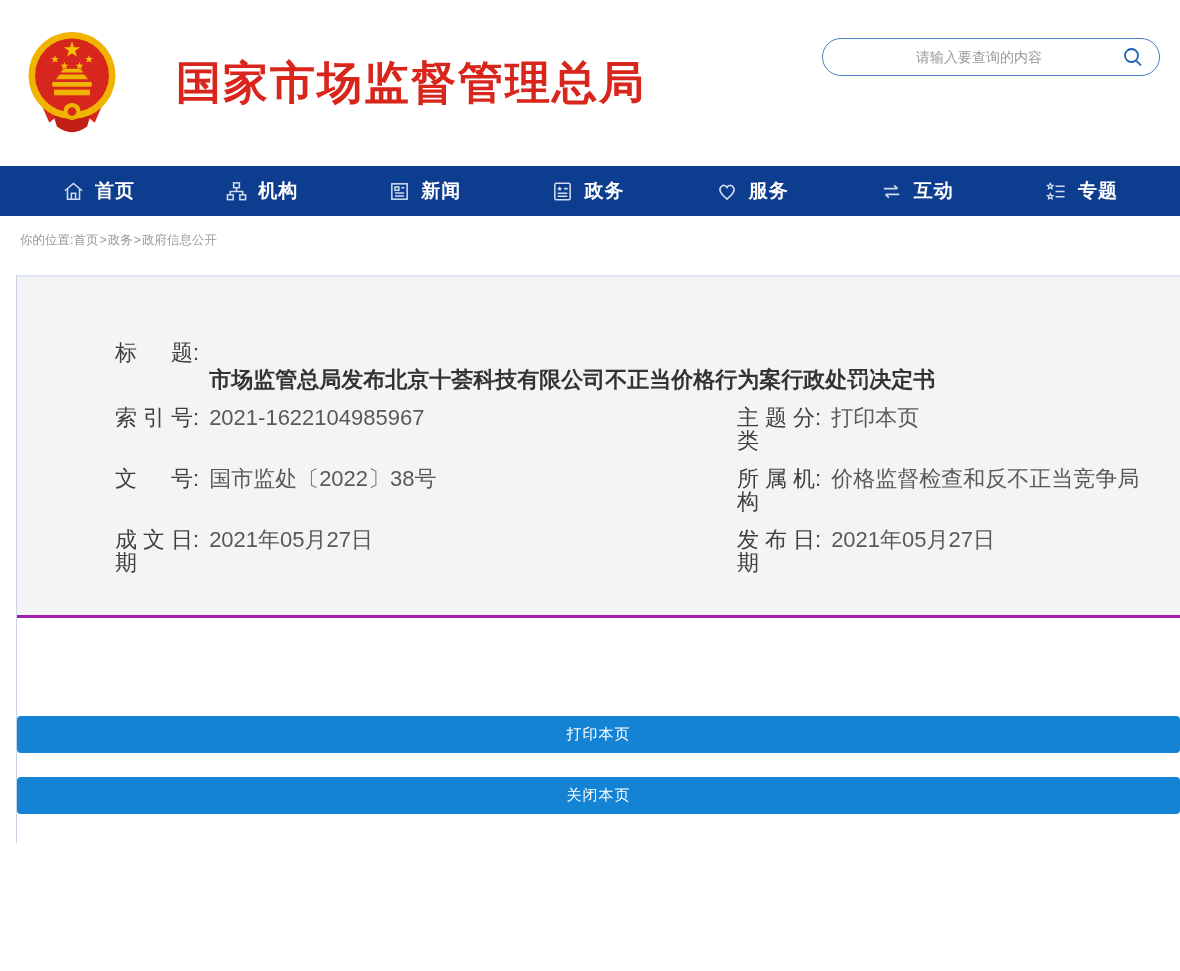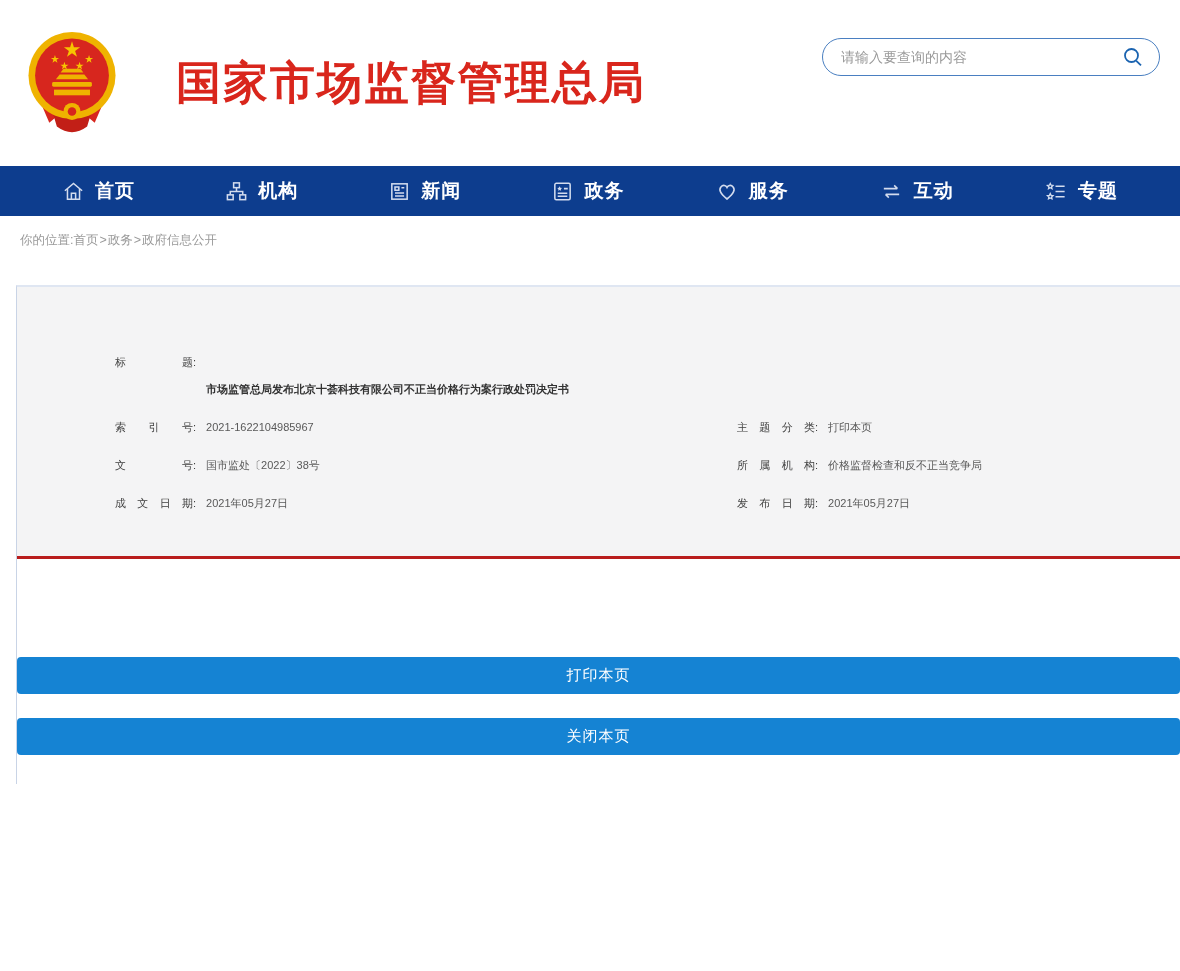--- a/index.html
+++ b/index.html
@@ -15,47 +15,47 @@
   .title-block { margin-left:12px; }
   .title-cn { font-size:45px; font-weight:bold; color:#d9261c; letter-spacing:2px; line-height:1.1; }
   .title-en { font-size:16px; font-weight:bold; color:#d9261c; letter-spacing:2.6px; margin-top:7px; }
   .search-box {
     margin-left:auto; margin-top:-52px; width:338px; height:38px;
     border:1px solid #4a7fc1; border-radius:19px;
     display:flex; align-items:center; padding:0 12px 0 16px; background:#fff;
   }
   .search-box input {
     border:none; outline:none; flex:1; font-size:14px; color:#be185d;
-    font-family:"Liberation Sans", sans-serif; background:transparent;
+    font-family:"Liberation Sans", sans-serif; background:transparent;text-align:center;
   }
   .search-box input::placeholder { color:#9a9a9a; }
   .search-btn { background:none; border:none; padding:2px; cursor:pointer; display:flex; }
 
   
   .main-nav {
     height:50px; background:#0d3d8e; display:flex; align-items:center;
     justify-content:space-between; padding:0 62px;
   }
   .nav-item { display:flex; align-items:center; gap:10px; cursor:pointer; }
   .nav-item svg { display:block; }
   .nav-label { color:#ffffff; font-size:19px; font-weight:bold; letter-spacing:1px; }
 
   
-  .breadcrumb { height:69px; padding:16px 0 0 20px; font-size:12.5px; color:#999; }
+  .breadcrumb { height:59px; padding:16px 0 0 20px; font-size:12.5px; color:#999; }
   .breadcrumb .crumb { color:#999; cursor:pointer; }
   .breadcrumb .sep { margin:0 1px; }
 
   
   .content-wrap {
     margin-left:16px; border-left:1px solid #c9d4e6; border-top:2px solid #dfe6f2;
     background:#fff;
   }
   .info-panel {
-    background:#f4f4f5; border-bottom:3px solid #b91c1c;
-    padding:64px 24px 40px 98px; font-size:11px;
+    background:#f4f4f5; border-bottom:3px solid #a21caf;
+    padding:64px 24px 40px 98px; font-size:22px;
   }
   .info-row { display:flex; margin-bottom:15px; line-height:23px; }
   .cell-left  { flex:0 0 622px; display:flex; }
   .cell-right { flex:1; display:flex; }
   .fl-label {
     display:inline-block; width:78px; flex:0 0 78px;
     text-align:justify; text-align-last:justify; color:#404040;
   }
   .fl-colon { color:#404040; margin-right:10px; }
   .fl-value { color:#595959; }

